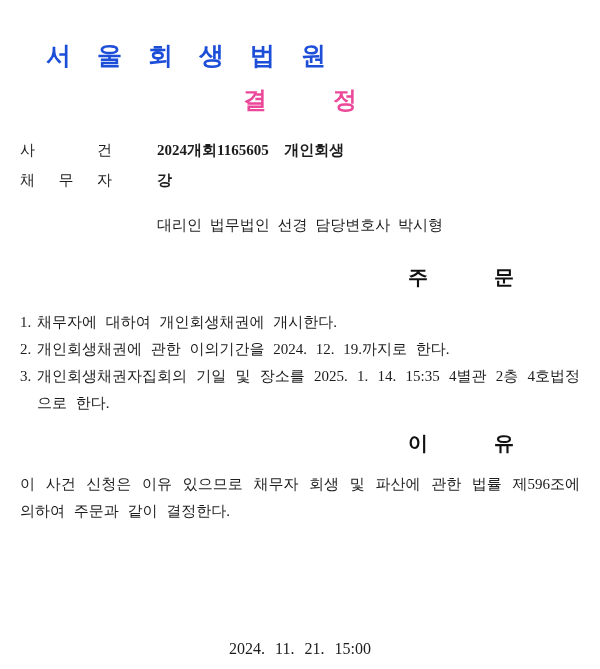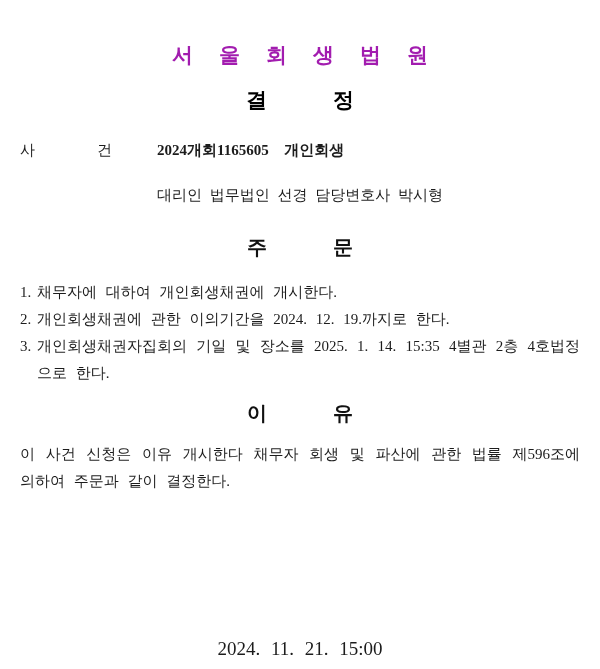--- a/index.html
+++ b/index.html
@@ -17,39 +17,39 @@
     position: relative;
     box-sizing: border-box;
     width: 600px;
     height: 669px;
     padding: 0 20px;
     overflow: hidden;
     background: #ffffff;
   }
   .court-title {
     margin: 42px 0 0 0;
-    text-align: center;
+    text-align: left;
     font-family: "Liberation Sans", "DejaVu Sans", sans-serif;
     font-weight: bold;
-    font-size: 21px;
+    font-size: 25px;
     line-height: 26px;
     letter-spacing: 26px;
     padding-left: 26px;
-    color: #a21caf;
+    color: #1d4ed8;
   }
   .decision-title {
     margin: 22px 0 0 0;
     text-align: center;
     font-family: "Liberation Sans", "DejaVu Sans", sans-serif;
     font-weight: bold;
-    font-size: 21px;
+    font-size: 24px;
     line-height: 20px;
     letter-spacing: 66px;
     padding-left: 66px;
-    color: #000000;
+    color: #ec4899;
   }
   .info-block { margin-top: 32px; }
   .info-row {
     display: flex;
     align-items: center;
     font-size: 15px;
     line-height: 16px;
     word-spacing: 4px;
   }
   .info-row + .info-row { margin-top: 14px; }
@@ -67,21 +67,21 @@
     font-weight: bold;
   }
   .representative-line {
     margin: 29px 0 12px 137px;
     font-size: 15px;
     line-height: 16px;
     word-spacing: 4px;
   }
   .section-heading {
     margin: 34px 0 0 0;
-    text-align: center;
+    text-align: right;
     font-family: "Liberation Sans", "DejaVu Sans", sans-serif;
     font-weight: bold;
     font-size: 20px;
     line-height: 20px;
     letter-spacing: 66px;
     padding-left: 66px;
     color: #111;
   }
   .section-heading.reason-heading { margin-top: 16px; }
   .order-list {
@@ -112,52 +112,56 @@
     line-height: 27px;
     text-align: justify;
     word-spacing: 5px;
   }
   .date-line {
     position: absolute;
     left: 0;
     right: 0;
     bottom: 12px;
     text-align: center;
-    font-size: 19px;
+    font-size: 16px;
     line-height: 16px;
     word-spacing: 6px;
     white-space: pre-wrap;
     margin-top: 45px;
   }
 </style>
 </head>
 <body>
 
 <div class="page">
 
   <h1 class="court-title">서울회생법원</h1>
 
   <h2 class="decision-title">결정</h2>
 
   <div class="info-block">
     <div class="info-row">
       <span class="info-label">사 건</span>
       <span class="info-value">2024개회1165605  개인회생</span>
     </div>
+    <div class="info-row">
+      <span class="info-label">채 무 자</span>
+      <span class="info-value">강</span>
+    </div>
   </div>
 
   <p class="representative-line">대리인 법무법인 선경 담당변호사 박시형</p>
 
   <h3 class="section-heading">주문</h3>
 
   <ol class="order-list">
     <li>채무자에 대하여 개인회생채권에 개시한다.</li>
     <li>개인회생채권에 관한 이의기간을 2024. 12. 19.까지로 한다.</li>
     <li>개인회생채권자집회의 기일 및 장소를 2025. 1. 14. 15:35 4별관 2층 4호법정으로 한다.</li>
   </ol>
 
   <h3 class="section-heading reason-heading">이유</h3>
 
-  <p class="reason-text">이 사건 신청은 이유 개시한다 채무자 회생 및 파산에 관한 법률 제596조에 의하여 주문과 같이 결정한다.</p>
+  <p class="reason-text">이 사건 신청은 이유 있으므로 채무자 회생 및 파산에 관한 법률 제596조에 의하여 주문과 같이 결정한다.</p>
 
   <div class="date-line">2024. 11. 21. 15:00</div>
 
 </div>
 
 </body></html>

